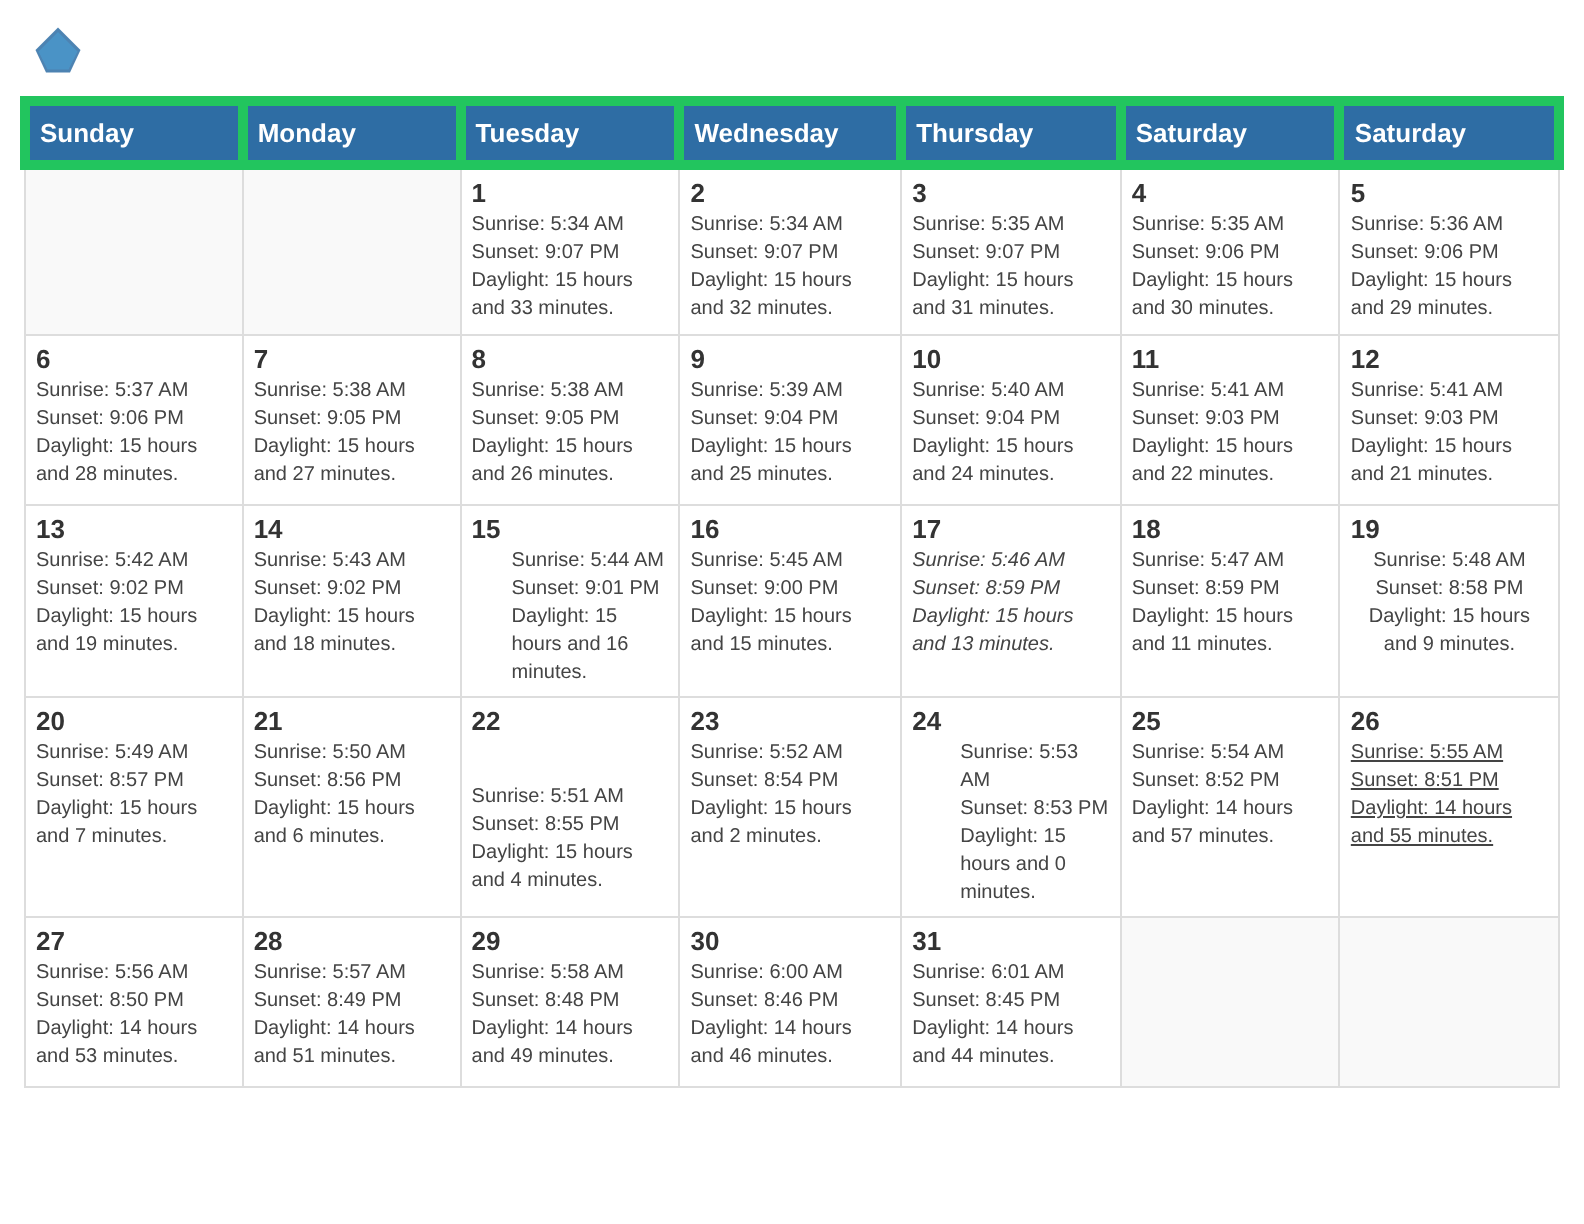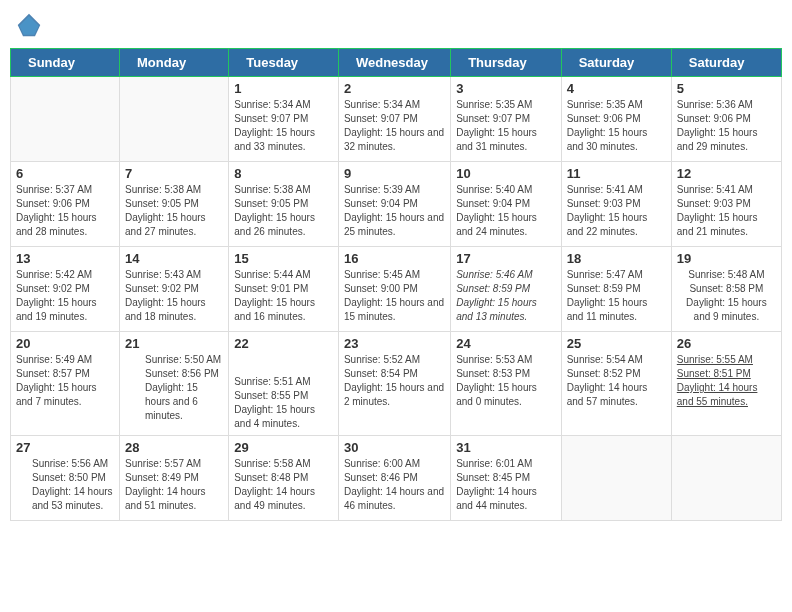--- a/index.html
+++ b/index.html
@@ -57,24 +57,24 @@
     }
     .calendar {
       width: 100%;
       border-collapse: collapse;
       border: 1px solid #ccc;
     }
     .calendar th {
       background-color: #2e6da4;
       color: #fff;
       text-align: left;
-      padding: 6px 17px;
+      padding: 6px 5px;
       font-size: 13px;
       font-weight: bold;
-      border: 1px solid #22c55e;
+      border: 5px solid #22c55e;
     }
     .calendar td {
       vertical-align: top;
       padding: 4px 5px;
       font-size: 10.5px;
       color: #333;
       border: 1px solid #ddd;
       width: 113px;
       min-height: 80px;
       background: #fff;
@@ -216,21 +216,21 @@
 Daylight: 15 hours and 19 minutes.</div>
         </td>
         <td>
           <span class="day-number">14</span>
           <div class="day-info" style="white-space: pre-line;">Sunrise: 5:43 AM
 Sunset: 9:02 PM
 Daylight: 15 hours and 18 minutes.</div>
         </td>
         <td>
           <span class="day-number">15</span>
-          <div class="day-info" style="white-space: pre-line;">Sunrise: 5:44 AM
+          <div class="day-info" style="white-space: pre-line; margin-left: 20px;">Sunrise: 5:44 AM
 Sunset: 9:01 PM
 Daylight: 15 hours and 16 minutes.</div>
         </td>
         <td>
           <span class="day-number">16</span>
           <div class="day-info" style="white-space: pre-line;">Sunrise: 5:45 AM
 Sunset: 9:00 PM
 Daylight: 15 hours and 15 minutes.</div>
         </td>
         <td>
@@ -254,59 +254,59 @@
       </tr>
       <tr class="week-row">
         <td>
           <span class="day-number">20</span>
           <div class="day-info" style="white-space: pre-line;">Sunrise: 5:49 AM
 Sunset: 8:57 PM
 Daylight: 15 hours and 7 minutes.</div>
         </td>
         <td>
           <span class="day-number">21</span>
-          <div class="day-info" style="white-space: pre-line; margin-left: 20px;">Sunrise: 5:50 AM
+          <div class="day-info" style="white-space: pre-line;">Sunrise: 5:50 AM
 Sunset: 8:56 PM
 Daylight: 15 hours and 6 minutes.</div>
         </td>
         <td>
           <span class="day-number">22</span>
           <div class="day-info" style="white-space: pre-line; margin-top: 24px;">Sunrise: 5:51 AM
 Sunset: 8:55 PM
 Daylight: 15 hours and 4 minutes.</div>
         </td>
         <td>
           <span class="day-number">23</span>
           <div class="day-info" style="white-space: pre-line;">Sunrise: 5:52 AM
 Sunset: 8:54 PM
 Daylight: 15 hours and 2 minutes.</div>
         </td>
         <td>
           <span class="day-number">24</span>
-          <div class="day-info" style="white-space: pre-line;">Sunrise: 5:53 AM
+          <div class="day-info" style="white-space: pre-line; margin-left: 24px;">Sunrise: 5:53 AM
 Sunset: 8:53 PM
 Daylight: 15 hours and 0 minutes.</div>
         </td>
         <td>
           <span class="day-number">25</span>
           <div class="day-info" style="white-space: pre-line;">Sunrise: 5:54 AM
 Sunset: 8:52 PM
 Daylight: 14 hours and 57 minutes.</div>
         </td>
         <td>
           <span class="day-number">26</span>
           <div class="day-info" style="white-space: pre-line; text-decoration: underline;">Sunrise: 5:55 AM
 Sunset: 8:51 PM
 Daylight: 14 hours and 55 minutes.</div>
         </td>
       </tr>
       <tr class="week-row">
         <td>
           <span class="day-number">27</span>
-          <div class="day-info" style="white-space: pre-line; margin-left: 16px;">Sunrise: 5:56 AM
+          <div class="day-info" style="white-space: pre-line;">Sunrise: 5:56 AM
 Sunset: 8:50 PM
 Daylight: 14 hours and 53 minutes.</div>
         </td>
         <td>
           <span class="day-number">28</span>
           <div class="day-info" style="white-space: pre-line;">Sunrise: 5:57 AM
 Sunset: 8:49 PM
 Daylight: 14 hours and 51 minutes.</div>
         </td>
         <td>

